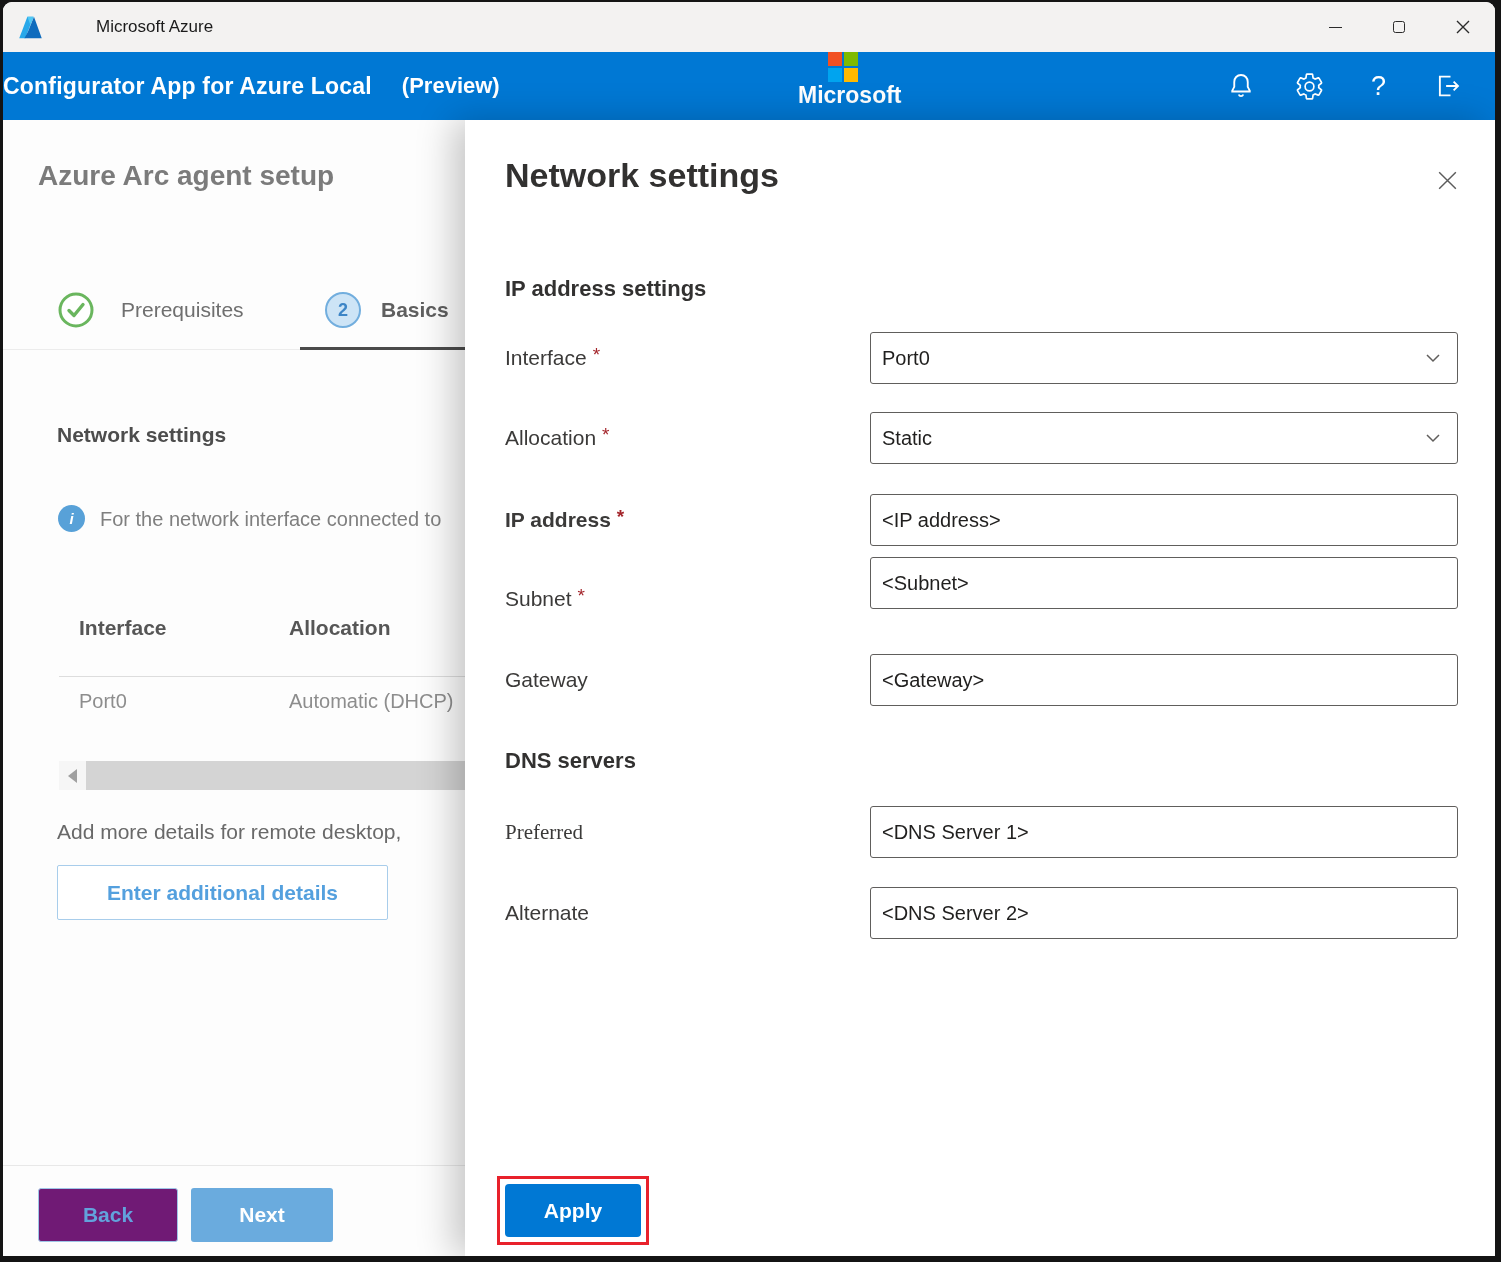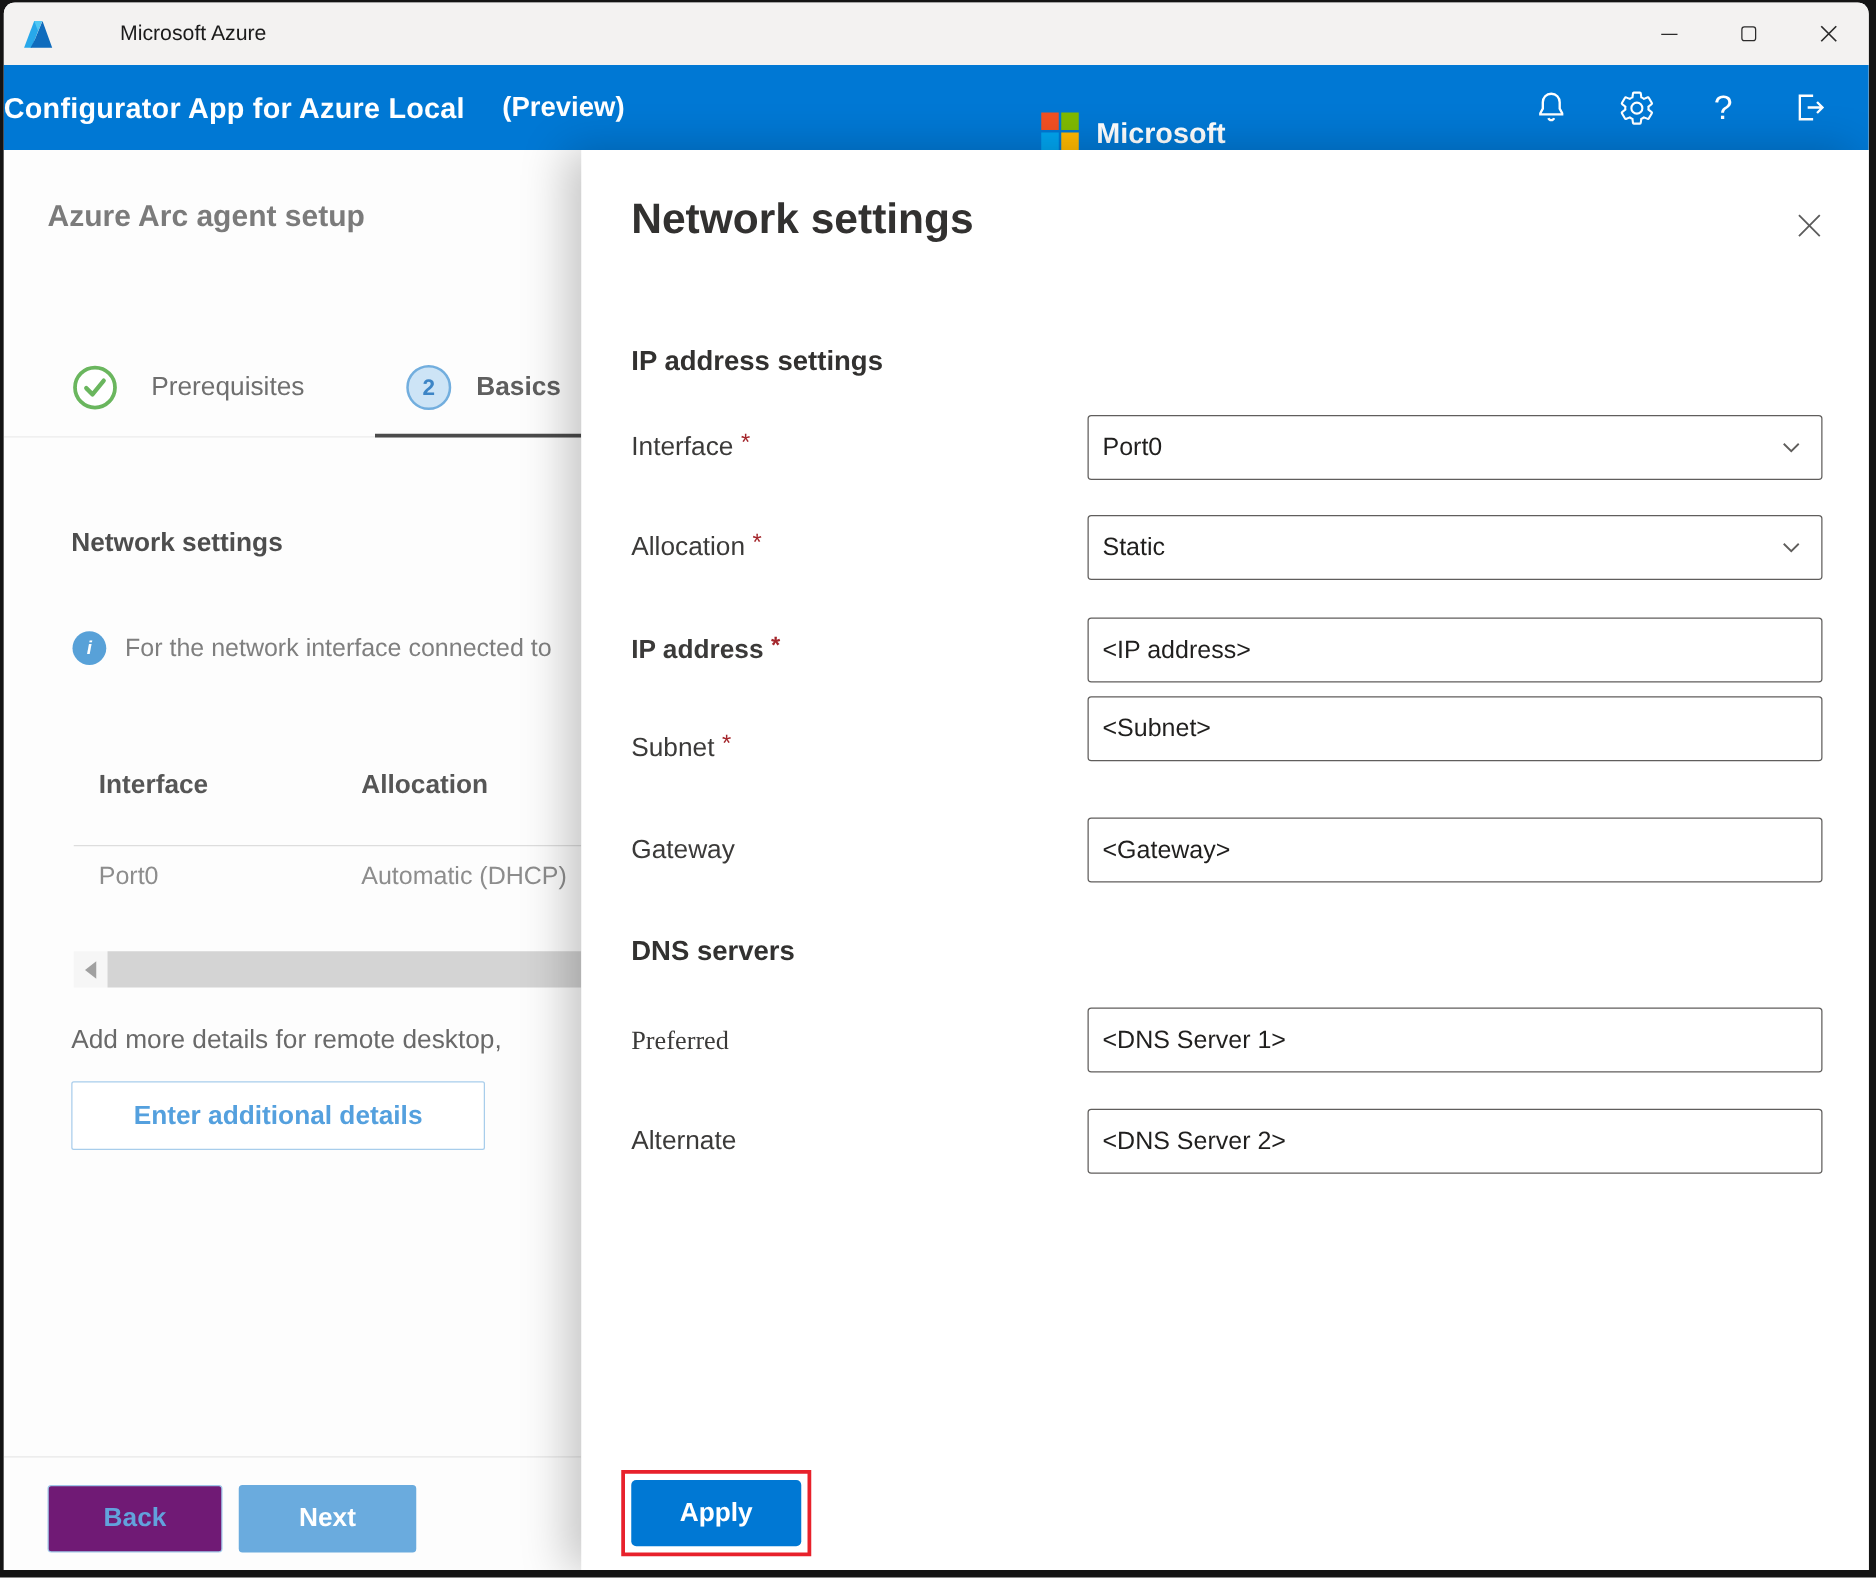--- a/index.html
+++ b/index.html
@@ -25,33 +25,33 @@
   .win-btn { width:64px; height:50px; display:flex; align-items:center; justify-content:center; }
   .min-glyph { width:13px; height:0; border-top:1.6px solid #2b2b2b; }
   .max-glyph { width:12px; height:12px; border:1.4px solid #2b2b2b; border-radius:2.5px; }
   
   .appbar {
     height:68px; background:#0078d4; display:flex; align-items:center;
     position:relative; color:#fff;
   }
   .appbar .title { font-size:23px; font-weight:bold; letter-spacing:.2px; }
   .appbar .preview { margin-left:30px; font-size:22px; font-weight:600; }
-  .brand { position:absolute; left:830px; top:0; height:68px; display:flex; align-items:flex-end; }
+  .brand { position:absolute; left:781px; top:0; height:68px; display:flex; align-items:center;flex-direction:column; }
   .ms-logo { display:grid; grid-template-columns:14px 14px; grid-template-rows:14px 14px; gap:2px; }
   .ms-logo div:nth-child(1){background:#f25022;} .ms-logo div:nth-child(2){background:#7fba00;}
   .ms-logo div:nth-child(3){background:#00a4ef;} .ms-logo div:nth-child(4){background:#ffb900;}
   .brand .brand-name { margin-left:14px; font-size:23px; font-weight:bold; }
   .appbar-icons { position:absolute; right:20px; top:0; height:68px; display:flex; align-items:center; gap:14px; }
   .abtn { width:55px; height:55px; display:flex; align-items:center; justify-content:center; }
   .help-glyph { font-size:27px; font-weight:400; color:#fff; }
   
   .main { position:relative; width:100%; height:1136px; background:#fff; }
   .left-pane { position:absolute; left:0; top:0; width:462px; height:100%; background:#fdfdfd; overflow:hidden; }
   .abs { position:absolute; }
-  .wizard-title { left:35px; top:40px; font-size:24px; font-weight:600; color:#7b7b7b; white-space:nowrap; }
+  .wizard-title { left:35px; top:40px; font-size:28px; font-weight:600; color:#7b7b7b; white-space:nowrap; }
   .step-circle { width:36px; height:36px; border-radius:50%; display:flex; align-items:center; justify-content:center; }
   .step-label { font-size:21px; white-space:nowrap; }
   .circle-2 { background:#cde4f6; border:2px solid #72aede; color:#3d85c6; font-size:18px; font-weight:bold; }
   .tab-line-light { left:0; top:229px; width:462px; height:1px; background:#ececec; }
   .tab-line-dark { left:297px; top:227px; width:165px; height:3px; background:#4b4b4b; }
   .lp-section-title { left:54px; top:303px; font-size:21px; font-weight:600; color:#4d4d4d; }
   .info-circle { left:55px; top:385px; width:27px; height:27px; border-radius:50%; background:#58a1d8;
     color:#fff; font-size:15px; font-weight:bold; display:flex; align-items:center; justify-content:center; font-style:italic;}
   .info-text { left:97px; top:388px; font-size:20px; color:#7f7f7f; white-space:nowrap; }
   .tbl-head { font-size:21px; font-weight:600; color:#565656; white-space:nowrap; }

